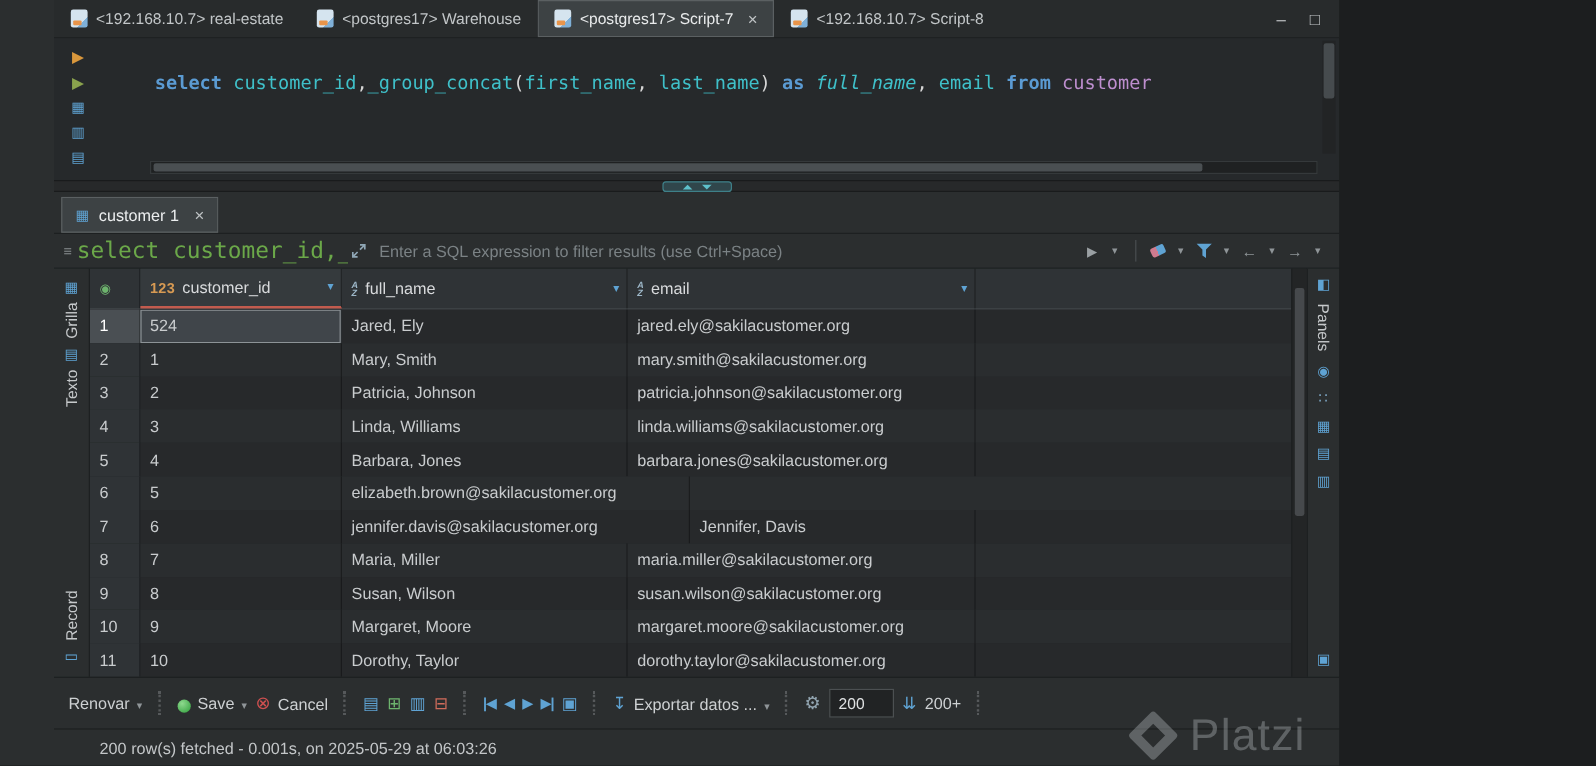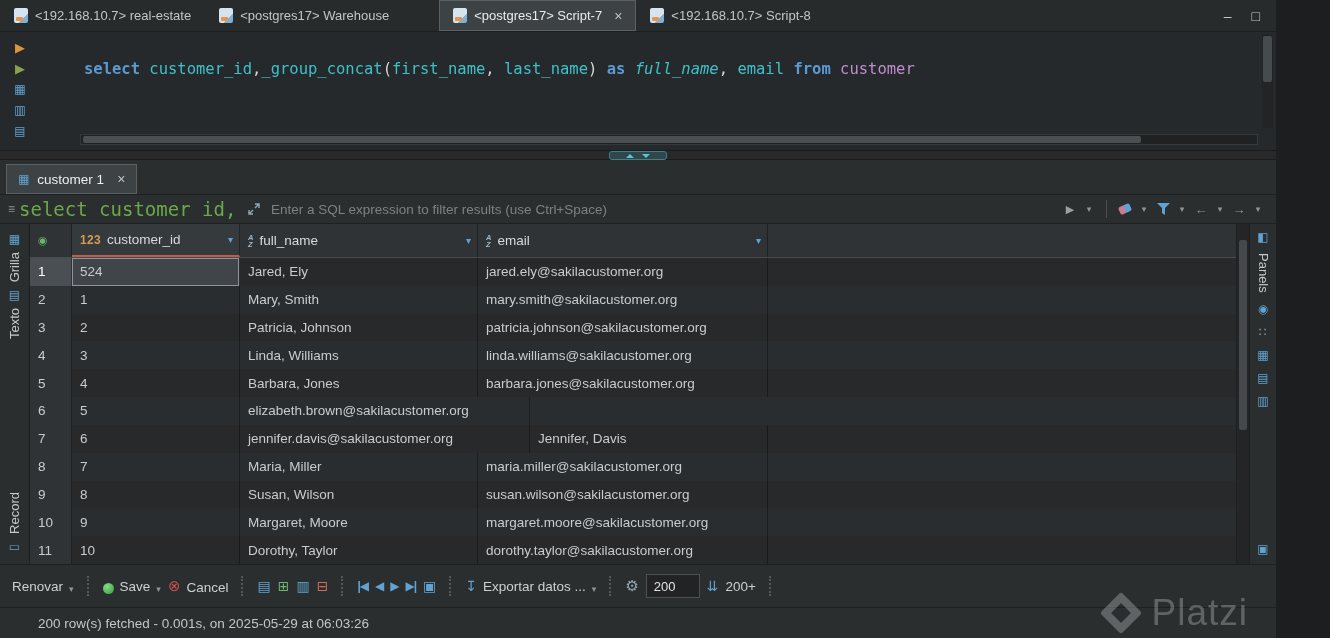--- a/index.html
+++ b/index.html
@@ -1,24 +1,24 @@
 <!DOCTYPE html>
 <html><head>
 <meta charset="utf-8">
 <style>
   * { box-sizing: border-box; margin: 0; padding: 0; }
   html,body { background:#1c1e1f; }
   body { font-family:"Liberation Sans","DejaVu Sans",sans-serif; }
-  .app { position:relative; width:1276px; height:638px; background:#2b2e2f; overflow:hidden;
-         color:#c9ccce; display:flex; flex-direction:column; }
+  .app { position:relative; width:1116px; height:638px; background:#2b2e2f; overflow:hidden;
+         color:#c9ccce; display:flex; flex-direction:column;padding-left:45px; }
 
   
   .tabbar { flex:0 0 32px; background:#282b2c; display:flex; align-items:stretch; border-bottom:1px solid #1d2021; }
   .etab { display:flex; align-items:center; gap:7px; padding:0 14px; font-size:13px; color:#c2c6c8; cursor:pointer; white-space:nowrap; }
-  .etab.active { background:#3d4244; box-shadow: inset 0 0 0 1px #5b6062; color:#e9ebec;margin-left:36px; }
+  .etab.active { background:#3d4244; box-shadow: inset 0 0 0 1px #5b6062; color:#e9ebec; }
   .fico { width:14px; height:15px; background:linear-gradient(135deg,#d5e4ef 0 68%, #7fb0d8 68%); border-radius:2px; position:relative; flex:0 0 14px; }
   .fico::after { content:""; position:absolute; left:2px; bottom:2px; width:7px; height:4px; background:#e8944a; border-radius:1px; }
   .tab-close { margin-left:5px; color:#bfc3c5; font-size:14px; line-height:14px; }
   .win-controls { margin-left:auto; display:flex; align-items:center; gap:20px; padding-right:16px; color:#c2c6c8; font-size:14px; }
   .win-controls span { cursor:pointer; }
 
   
   .editor { flex:0 0 118px; position:relative; background:#26292b; }
   .gutter { position:absolute; left:7px; top:8px; width:26px; display:flex; flex-direction:column; align-items:center; gap:6px; }
   .gut-ico { font-size:13px; line-height:15px; }

